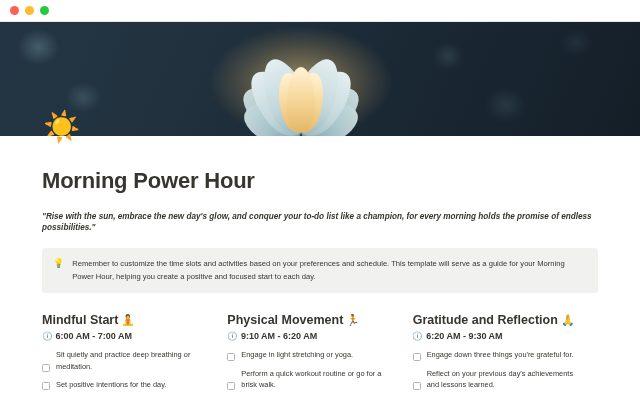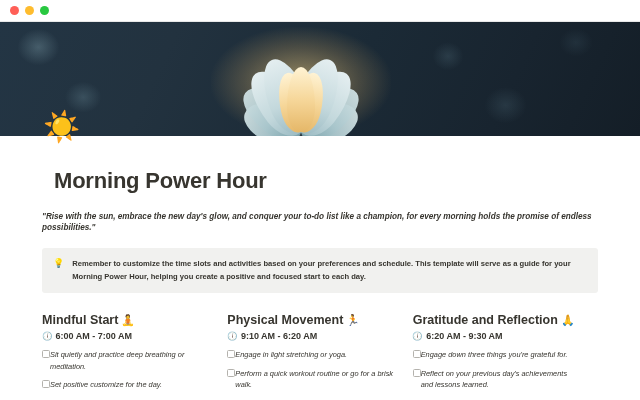--- a/index.html
+++ b/index.html
@@ -90,21 +90,20 @@
   .page {
     position: relative;
     padding: 0 42px;
   }
   .page-title {
     margin-top: 32px;
     font-size: 22px;
     font-weight: bold;
     color: #37352f;
     letter-spacing: -0.2px;
-    margin-left: 12px;
   }
   .quote {
     margin-top: 17px;
     font-size: 8.2px;
     font-weight: bold;
     font-style: italic;
     color: #37352f;
     line-height: 1.4;
   }
 
@@ -122,21 +121,20 @@
   .callout-icon {
     font-size: 9px;
     line-height: 1.45;
     font-family: "DejaVu Sans", sans-serif;
     flex: 0 0 auto;
   }
   .callout-text {
     font-size: 7.6px;
     color: #37352f;
     line-height: 1.72;
-    font-weight: bold;
   }
 
   
   .columns {
     margin-top: 20px;
     display: flex;
     gap: 0;
   }
   .column { width: 190px; padding-right: 18px; }
   .col-heading {
@@ -154,24 +152,23 @@
     color: #37352f;
     margin-bottom: 8px;
     display: flex;
     align-items: center;
     gap: 3px;
   }
   .time-row .emoji { font-family: "DejaVu Sans", sans-serif; font-size: 8.5px; }
 
   .todo {
     display: flex;
-    gap: 0;
-    align-items: flex-start;
+    gap: 6px;
+    align-items: flex-end;
     margin-bottom: 7px;
-    font-style: italic;
   }
   .checkbox {
     flex: 0 0 auto;
     width: 8px; height: 8px;
     margin-top: 1px;
     border: 1px solid #b4b2ad;
     border-radius: 1.5px;
     background: #ffffff;
   }
   .todo-label {
@@ -228,21 +225,21 @@
           <div class="time-row">
             <span class="emoji">🕕</span>
             <span>6:00 AM - 7:00 AM</span>
           </div>
           <div class="todo">
             <span class="checkbox"></span>
             <span class="todo-label">Sit quietly and practice deep breathing or meditation.</span>
           </div>
           <div class="todo">
             <span class="checkbox"></span>
-            <span class="todo-label">Set positive customize for the day.</span>
+            <span class="todo-label">Set positive intentions for the day.</span>
           </div>
         </div>
         <div class="column">
           <div class="col-heading"><span>Physical Movement </span><span class="emoji">🏃</span></div>
           <div class="time-row">
             <span class="emoji">🕕</span>
             <span>9:10 AM - 6:20 AM</span>
           </div>
           <div class="todo">
             <span class="checkbox"></span>

